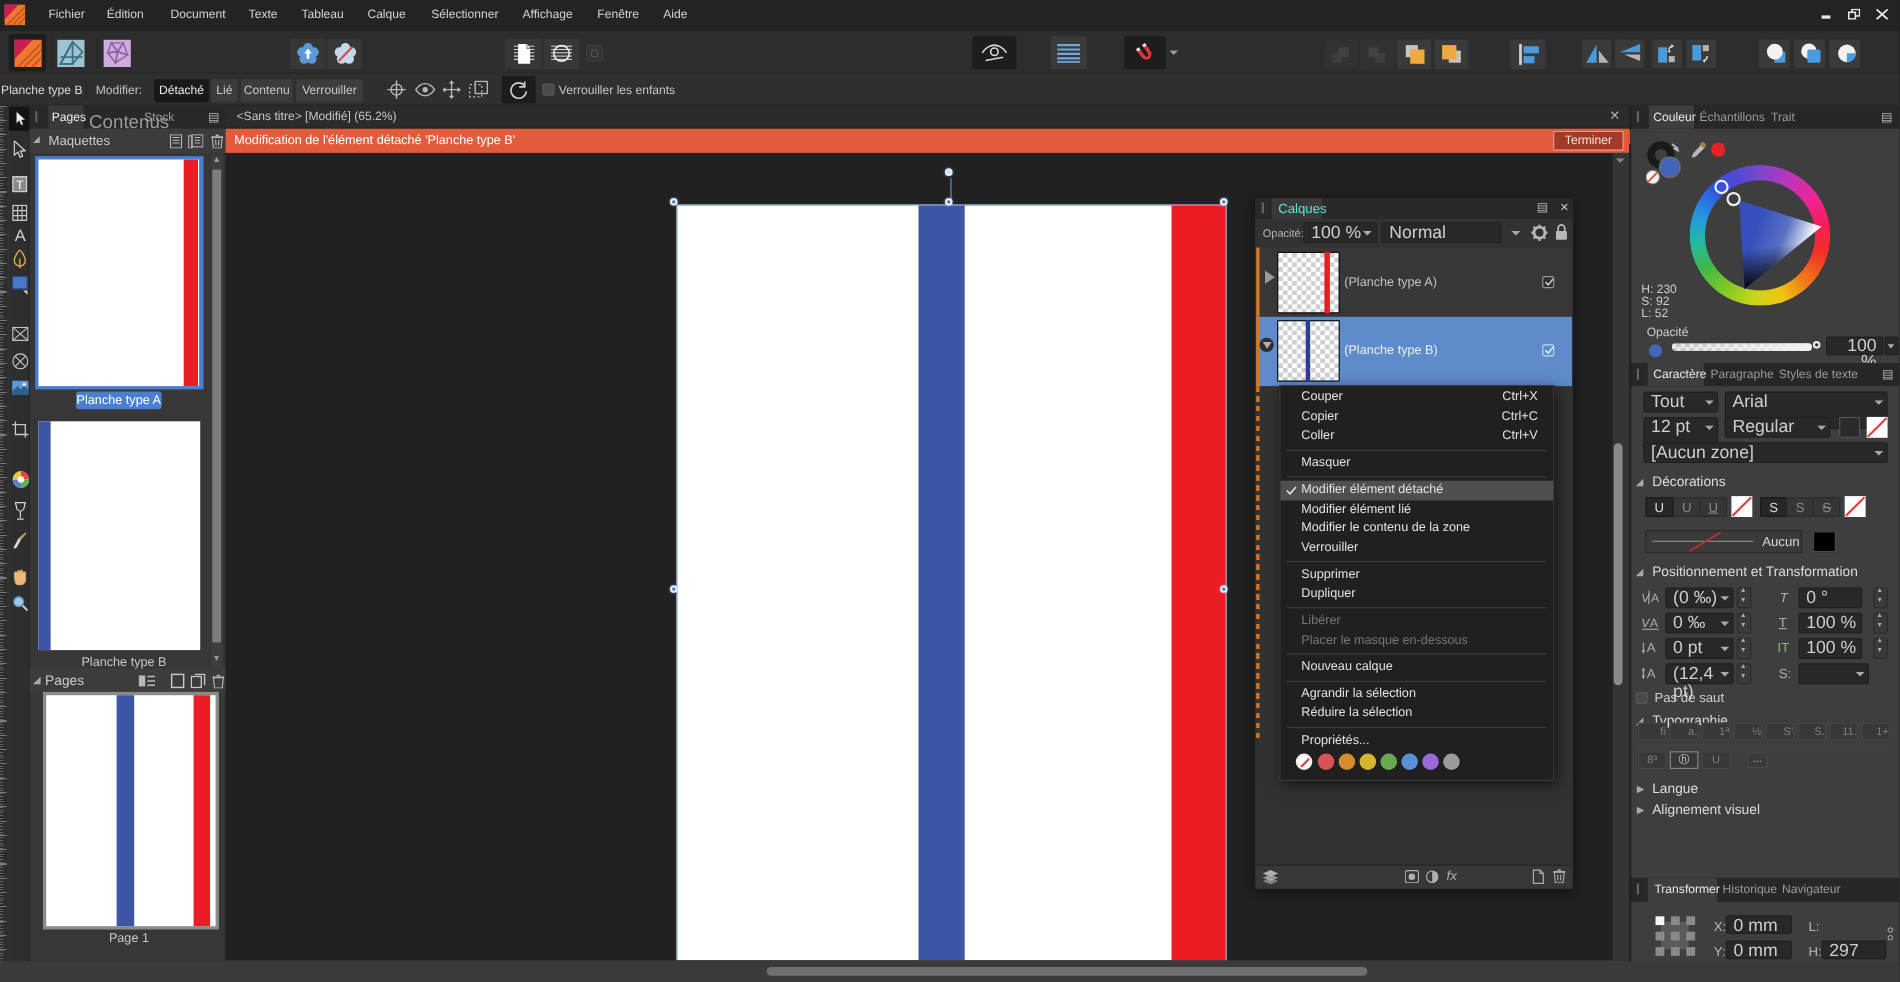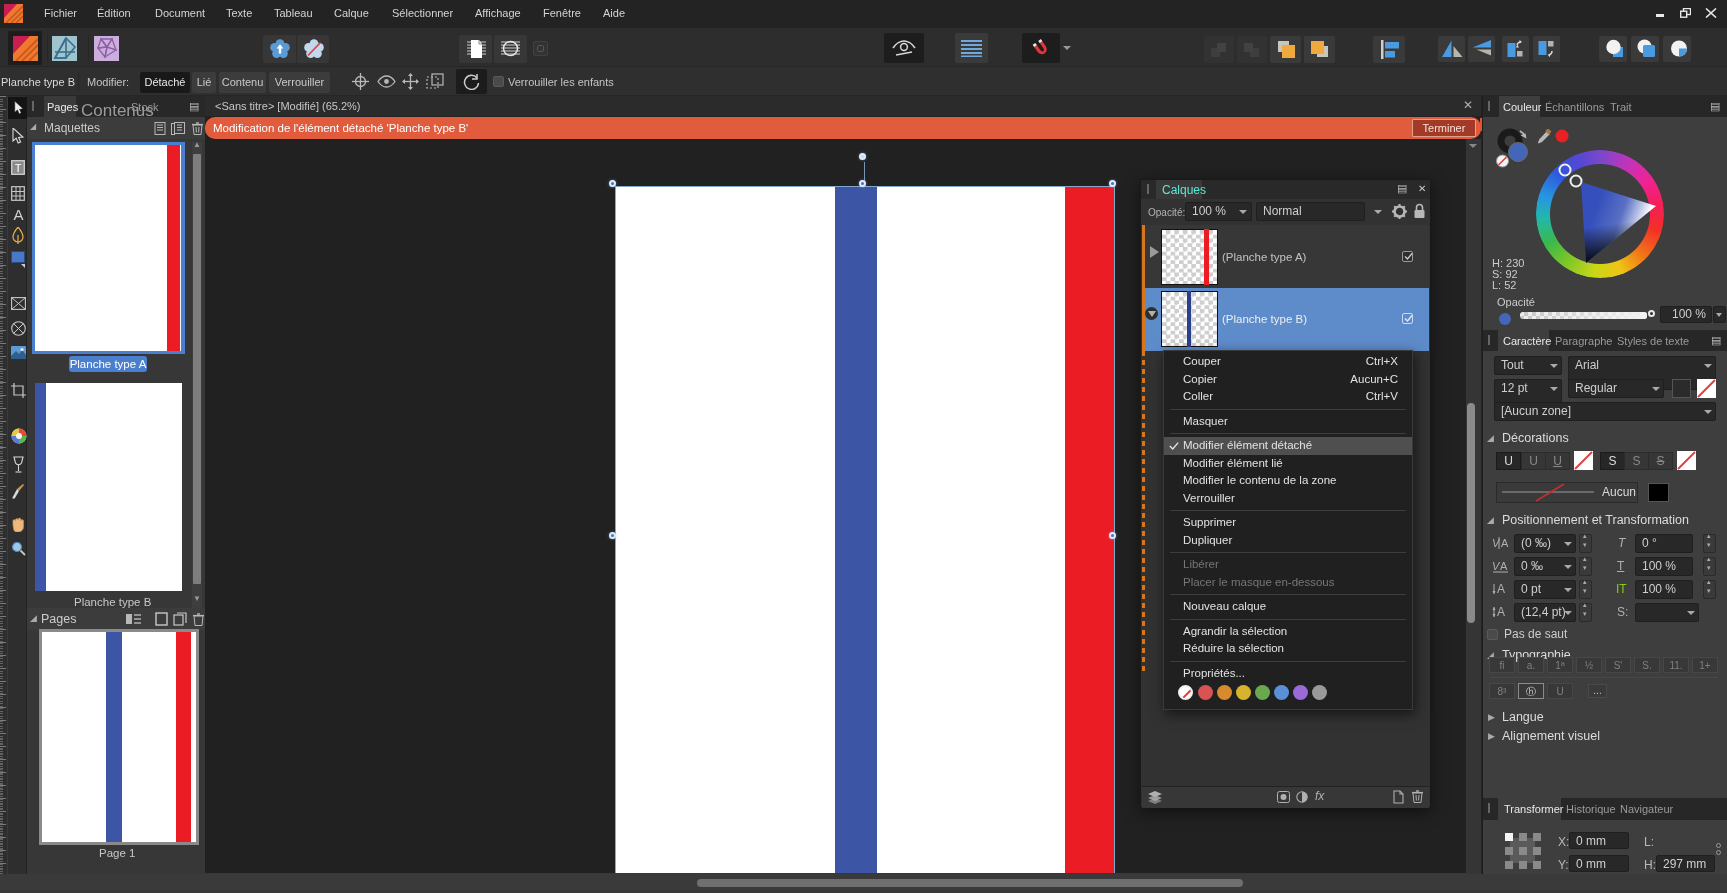--- a/index.html
+++ b/index.html
@@ -20,39 +20,39 @@
 #ruler:before { content:""; position:absolute; left:0; top:0; width:3px; height:100%;
   background:repeating-linear-gradient(to bottom,#636363 0 1px,transparent 1px 2.5px); }
 #ruler:after { content:""; position:absolute; left:0; top:0; width:6px; height:100%;
   background:repeating-linear-gradient(to bottom,#7a7a7a 0 1px,transparent 1px 13px); }
 #tools { position:absolute; left:8px; top:96px; width:19px; height:797px; background:#2e2e2e; border-right:1px solid #232323;}
 .tool { position:absolute; left:2px; width:17px; height:17px; color:#c4c4c4; font-size:13px; text-align:center; line-height:17px;}
 #leftpanel { position:absolute; left:27px; top:96px; width:178px; height:797px; background:#373737; }
 
 #canvas { position:absolute; left:205px; top:96px; width:1276px; height:797px; background:#212121; }
 #doctabbar { position:absolute; left:0; top:0; width:1276px; height:21px; background:#2b2b2b; border-bottom:1px solid #222;}
-#banner { position:absolute; left:0; top:21px; width:1276px; height:22px; background:#e15b3d;border-radius:10px; }
+#banner { position:absolute; left:0; top:21px; width:1276px; height:22px; background:#e15b3d; }
 
 #rightpanel { position:absolute; left:1482px; top:96px; width:245px; height:797px; background:#3e3e3e; }
 .tabrow { position:absolute; left:0; width:245px; height:21px; background:#272727; }
-.field { position:absolute; background:#282828; border:1px solid #1f1f1f; border-radius:2px; color:#cfcfcf; font-size:12px; line-height:17px; padding-left:6px; }
+.field { position:absolute; background:#282828; border:1px solid #1f1f1f; border-radius:2px; color:#cfcfcf; font-size:16px; line-height:17px; padding-left:6px; }
 .darr { position:absolute; width:0; height:0; border-left:4px solid transparent; border-right:4px solid transparent; border-top:4px solid #aaa; }
 .sechdr { position:absolute; left:0; width:245px; height:20px; font-size:12.5px; color:#dcdcdc; line-height:20px; }
 
 #layers { position:absolute; left:1140px; top:179px; width:291px; height:629px; background:#323232; border:1px solid #191919; box-shadow:0 4px 14px rgba(0,0,0,.5); }
 
 #ctxmenu { position:absolute; left:1163px; top:350px; width:250px; height:360px; background:#202020; border:1px solid #3a3a3a; box-shadow:2px 4px 12px rgba(0,0,0,.6); }
 .mi { position:relative; height:17.5px; line-height:17.5px; font-size:11.5px; color:#e2e2e2; padding-left:19px; }
 .mi .sc { position:absolute; right:14px; }
 .msep { height:7px; position:relative; }
 .msep:after { content:""; position:absolute; left:6px; right:6px; top:3px; border-top:1px solid #3d3d3d; }
 .spin { position:absolute; width:13px; height:19px; background:#3a3a3a; border:1px solid #2a2a2a; border-radius:2px; }
 .spin:before { content:"▴"; position:absolute; top:-3px; left:3px; font-size:7px; color:#aaa; }
 .spin:after { content:"▾"; position:absolute; top:6px; left:3px; font-size:7px; color:#aaa; }
-.typb { position:absolute; top:561px; width:26px; height:16px; background:#383838; border:1px solid #474747; color:#808080; font-size:10px; text-align:center; line-height:15px; }
+.typb { position:absolute; top:561px; width:26px; height:16px; background:#383838; border:1px solid #474747; color:#808080; font-size:10px; text-align:right; line-height:15px; }
 .typb2 { position:absolute; top:587px; width:26px; height:16px; background:#383838; border:1px solid #474747; color:#808080; font-size:10px; text-align:center; line-height:15px; }
 .anch { position:absolute; width:8px; height:8px; background:#8a8a8a; }
 .ub { position:absolute; top:356px; width:25px; height:18px; background:#363636; border:1px solid #2c2c2c; color:#8a8a8a; font-size:12px; text-align:center; line-height:17px; }
 .sw { position:absolute; top:3px; width:15px; height:15px; border-radius:50%; overflow:hidden; }
 .hndl { position:absolute; width:7px; height:7px; border-radius:50%; background:#4a74b4; border:2px solid #dfecfb; box-shadow:0 0 3px rgba(150,190,255,.5); }
 </style></head>
 <body>
 <div id="root">
 
 <div id="menubar">
@@ -780,21 +780,21 @@
         <line x1="0" y1="2.5" x2="11" y2="2.5" stroke="#b0b0b0" stroke-width="1.2"></line>
         <line x1="4" y1="1" x2="7" y2="1" stroke="#b0b0b0" stroke-width="1.4"></line>
         <line x1="4" y1="5" x2="4.4" y2="10.5" stroke="#b0b0b0"></line>
         <line x1="7" y1="5" x2="6.6" y2="10.5" stroke="#b0b0b0"></line>
       </svg>
 </div>
 
 <div id="ctxmenu">
   <div style="height:2px"></div>
   <div class="mi">Couper<span class="sc">Ctrl+X</span></div>
-  <div class="mi">Copier<span class="sc">Aucun+C</span></div>
+  <div class="mi">Copier<span class="sc">Ctrl+C</span></div>
   <div class="mi">Coller<span class="sc">Ctrl+V</span></div>
   <div class="msep"></div>
   <div class="mi">Masquer</div>
   <div class="msep"></div>
   <div class="mi" style="background:#4f4f4f"><svg style="position:absolute;left:5px;top:4px" width="10" height="10" viewBox="0 0 12 10">
           <path d="M1,5 L4.5,8.5 L11,1" fill="none" stroke="#e8e8e8" stroke-width="1.6"></path>
         </svg>Modifier élément détaché</div>
   <div class="mi">Modifier élément lié</div>
   <div class="mi">Modifier le contenu de la zone</div>
   <div class="mi">Verrouiller</div>

